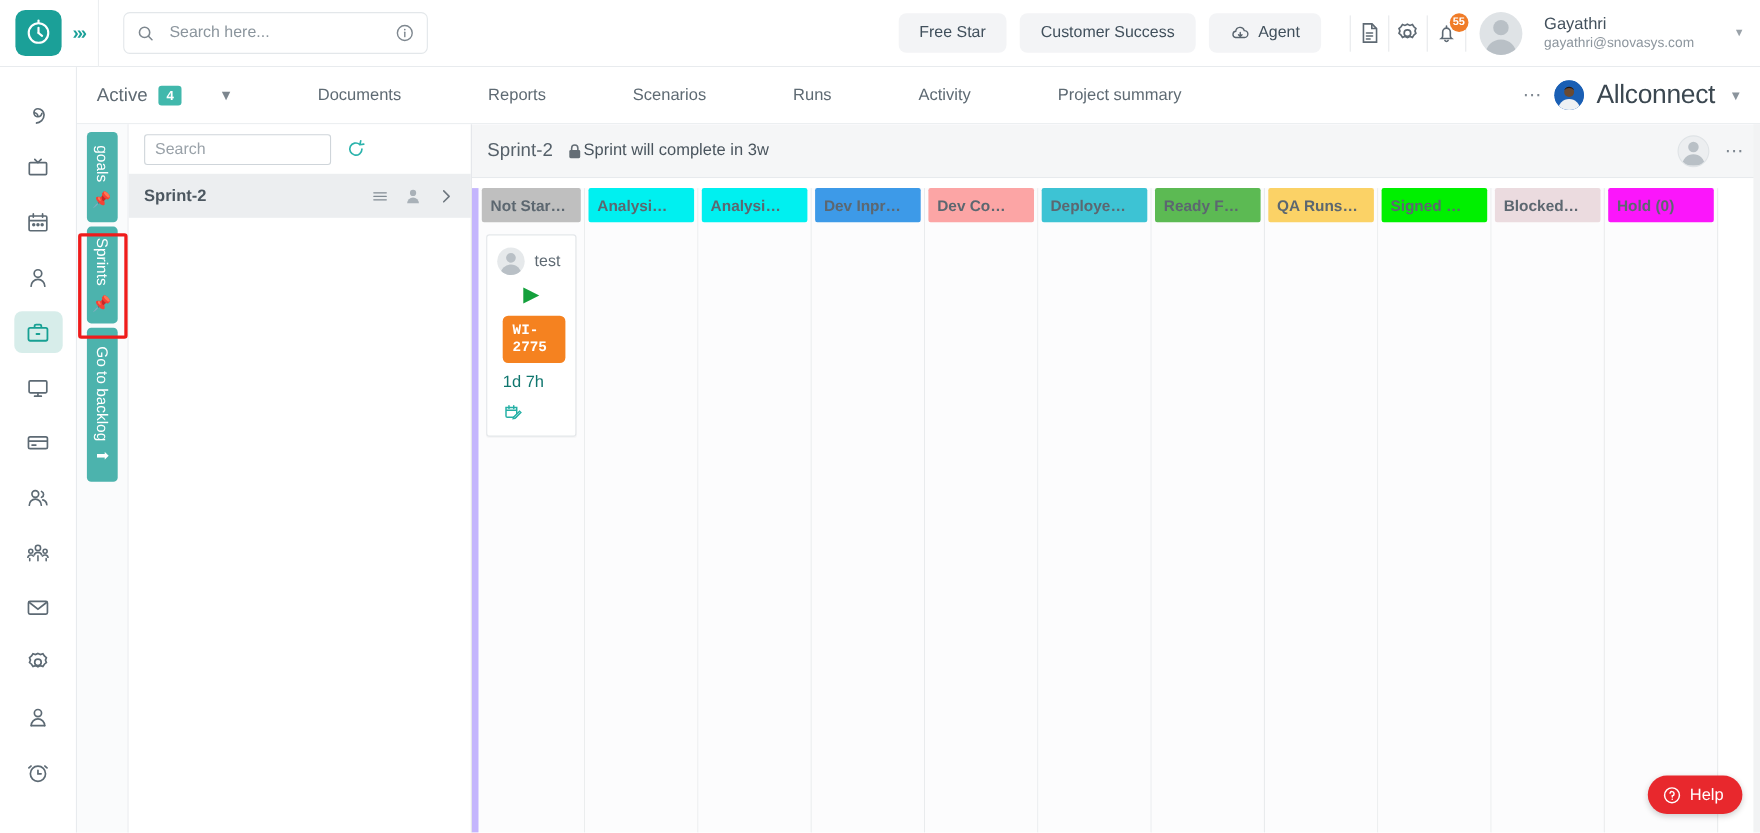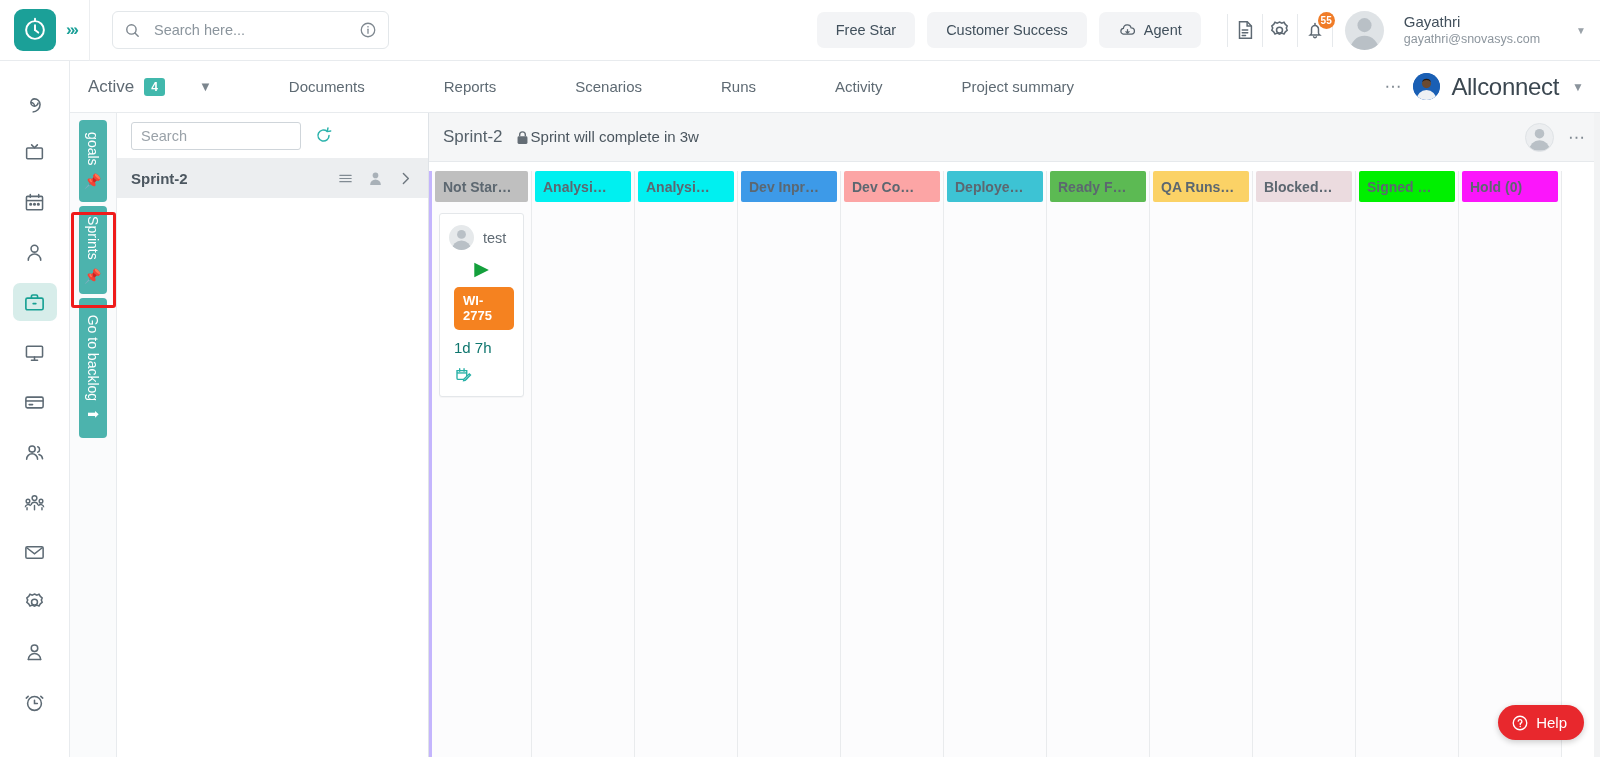--- a/index.html
+++ b/index.html
@@ -171,21 +171,21 @@
   }
 
   .cols {
     display: flex; height: 595px; align-items: flex-start; padding-top: 9px;
     background: #ffffff;
   }
   .col {
     width: 103px; flex: 0 0 103px; height: 586px; position: relative;
     border-right: 1px solid #e9ebed; background: #fcfcfd;
   }
-  .col:first-child { border-left: 3px solid #c4b5fd; }
+  .col:first-child { border-left: 6px solid #c4b5fd; }
   .col-head {
     height: 31px; margin: 0 3px; border-radius: 2px;
     display: flex; align-items: center; padding: 0 8px;
     font-size: 14px; font-weight: 700; color: #5c6770;
     white-space: nowrap; overflow: hidden; text-overflow: ellipsis; cursor: pointer;
   }
   .col-body { padding: 11px 7px 0 7px; }
 
   .card {
     background: #ffffff; border: 1px solid #e4e7ea; border-radius: 3px;
@@ -199,20 +199,21 @@
     display: flex; align-items: flex-end; justify-content: center; overflow: hidden;
     flex: 0 0 auto;
   }
   .card-user { font-size: 14.5px; color: #5f6a73; }
   .play-ic { color: #14a03c; font-size: 19px; line-height: 1; }
   .wi-badge {
     background: #f58220; color: #ffffff; border-radius: 5px;
     font-size: 13px; font-weight: 700; line-height: 1.18;
     padding: 6px 9px; text-align: left; min-width: 56px; align-self: flex-start;
     margin-left: 5px;
+    font-family: Liberation Mono, monospace;
   }
   .card-time { font-size: 15px; color: #0f766e; align-self: flex-start; margin-left: 5px; }
   .cal-ic { align-self: flex-start; margin-left: 5px; color: #26b0a6; display: flex; }
 
   
   .help-fab {
     position: absolute; right: 16px; bottom: 17px; height: 35px;
     background: #e8282d; color: #ffffff; border-radius: 18px;
     display: flex; align-items: center; gap: 7px; padding: 0 17px 0 13px;
     font-size: 15px; cursor: pointer; box-shadow: 0 2px 6px rgba(0,0,0,0.2);
@@ -562,26 +563,26 @@
         <div class="col-head" style="background:#5cba53">Ready F…</div>
         <div class="col-body"></div>
       </div>
 
       <div class="col">
         <div class="col-head" style="background:#fbd266">QA Runs…</div>
         <div class="col-body"></div>
       </div>
 
       <div class="col">
+        <div class="col-head" style="background:#00f000">Signed …</div>
+        <div class="col-body"></div>
+      </div>
+
+      <div class="col">
         <div class="col-head" style="background:#ebdbdf">Blocked…</div>
-        <div class="col-body"></div>
-      </div>
-
-      <div class="col">
-        <div class="col-head" style="background:#00f000">Signed …</div>
         <div class="col-body"></div>
       </div>
 
       <div class="col">
         <div class="col-head" style="background:#fb16fb">Hold (0)</div>
         <div class="col-body"></div>
       </div>
 
     </div>
   </div>

